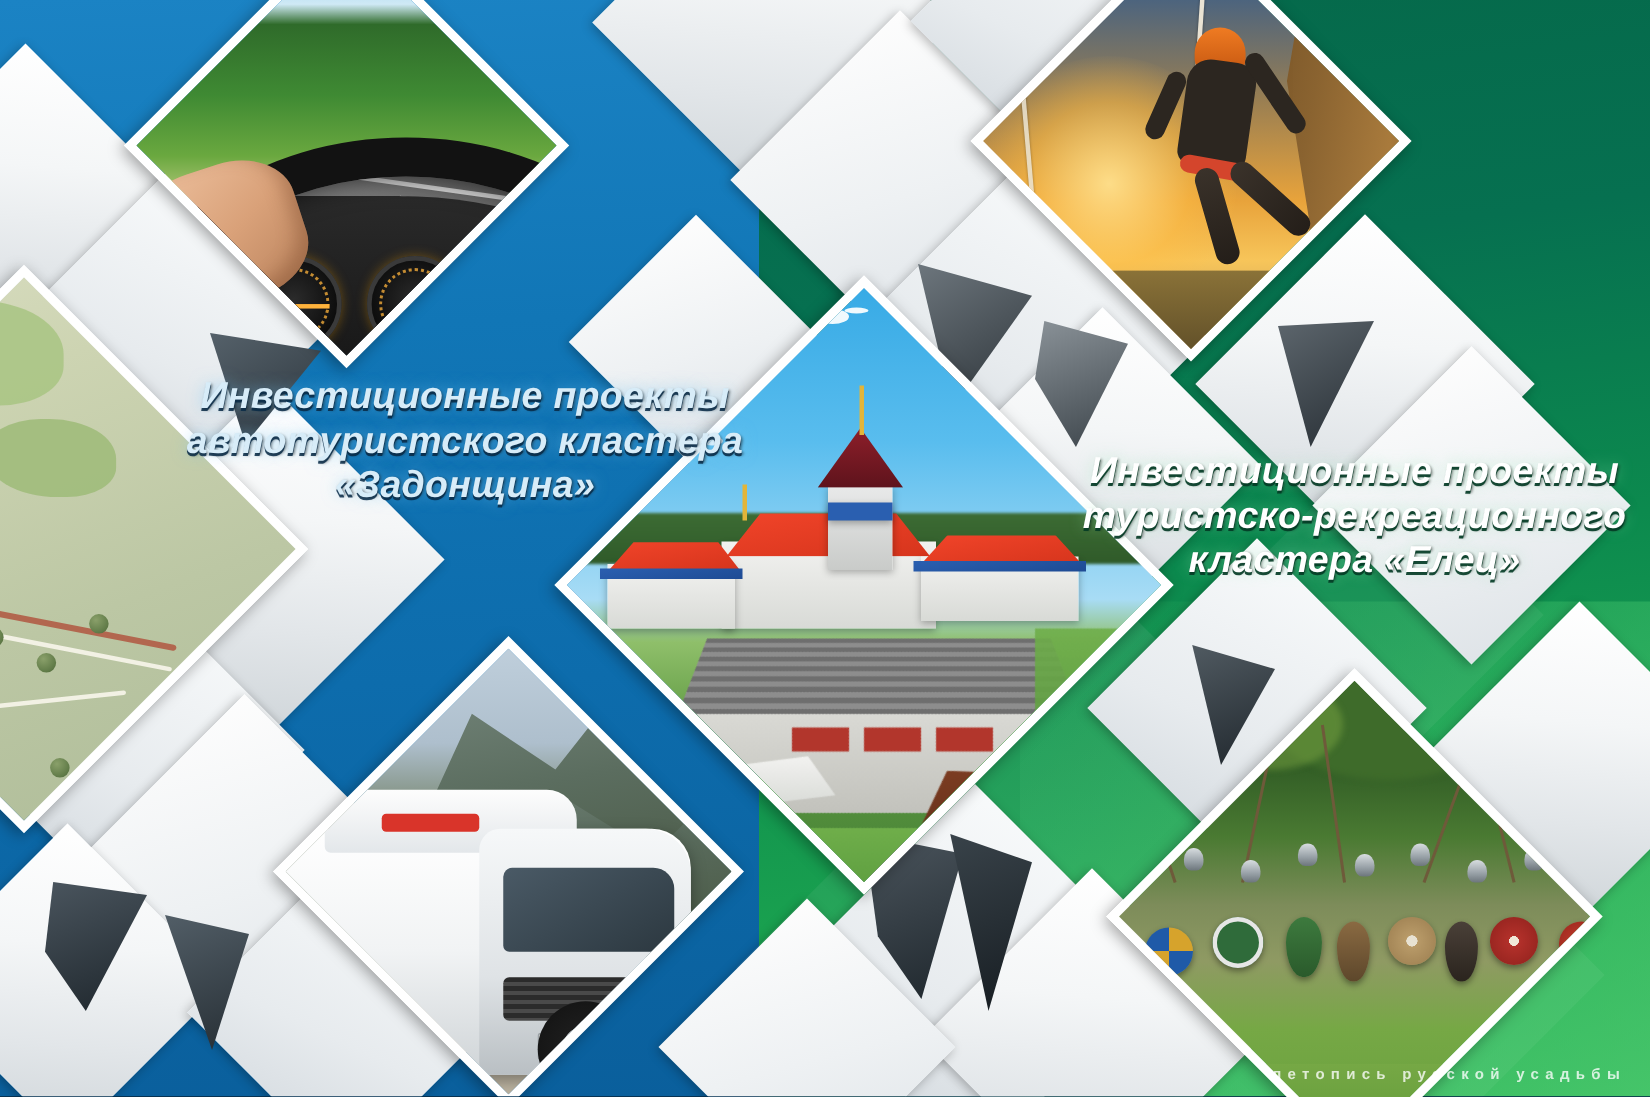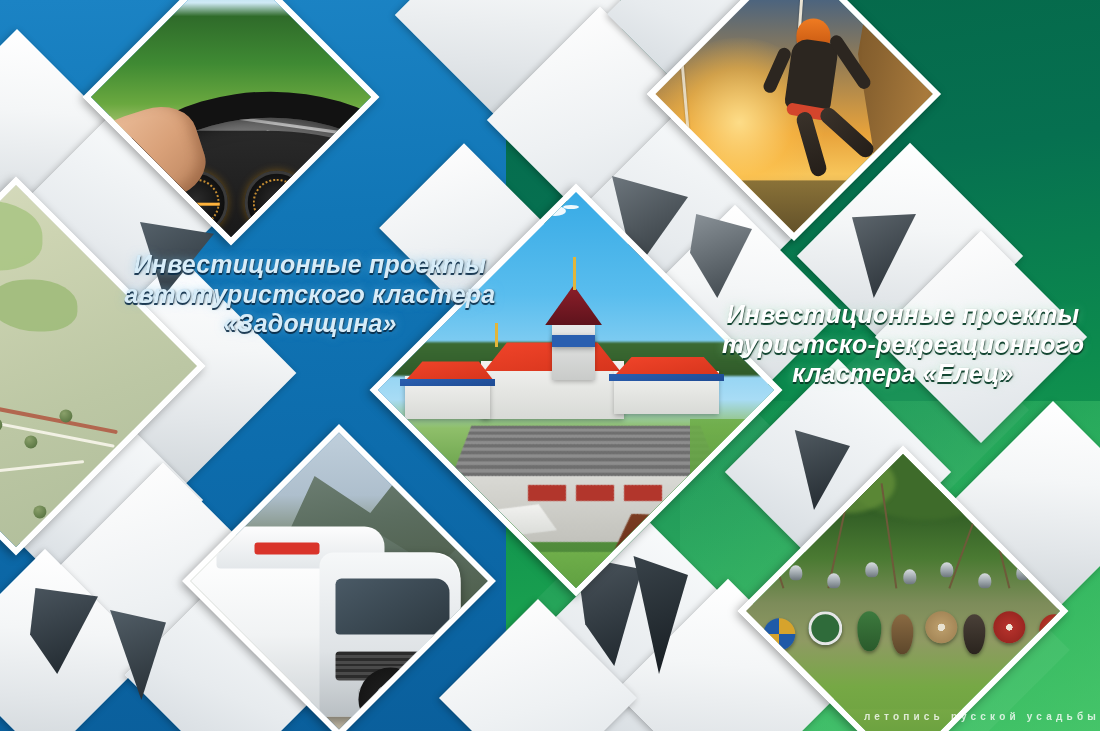--- a/index.html
+++ b/index.html
@@ -165,21 +165,21 @@
     text-shadow:0 2px 0 rgba(8,42,70,.85), 0 0 10px rgba(120,200,245,.55),
                 1px 1px 2px rgba(0,0,0,.6);
   }
   .title-right{
     left:712px;top:300px;width:382px;text-align:center;font-size:25px;
     color:#ffffff;
     text-shadow:0 2px 0 rgba(4,60,38,.9), 0 0 10px rgba(150,235,185,.4),
                 1px 1px 2px rgba(0,0,0,.55);
   }
   .watermark{
-    position:absolute;right:0;bottom:9px;font-size:10px;letter-spacing:4.2px;
+    position:absolute;right:16px;bottom:9px;font-size:10px;letter-spacing:4.2px;
     color:rgba(255,255,255,.78);font-weight:bold;
   }
 </style>
 </head>
 <body>
 
 <div id="slide">
 
   <div class="bg-blue"></div>
   <div class="bg-green">

